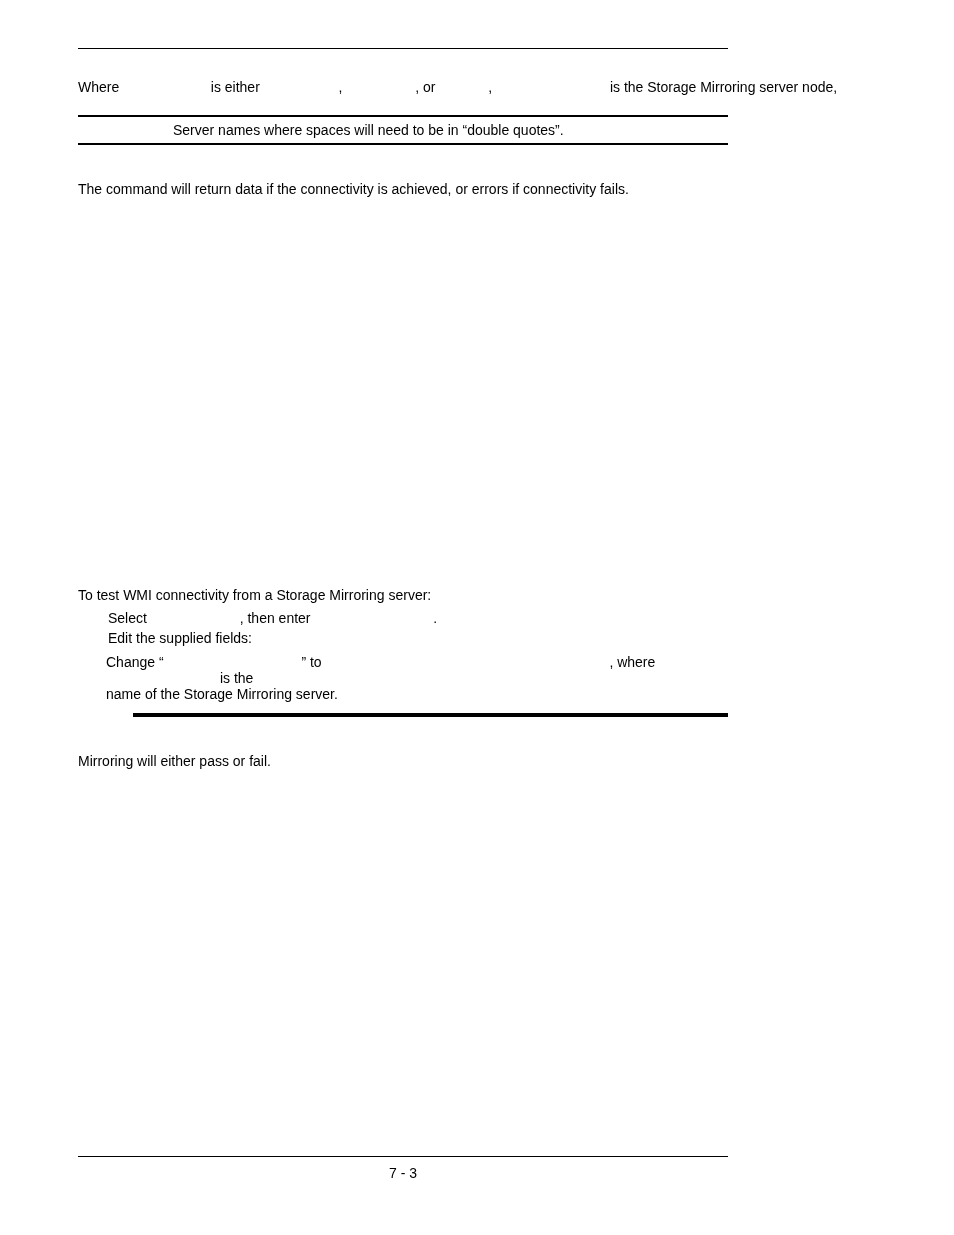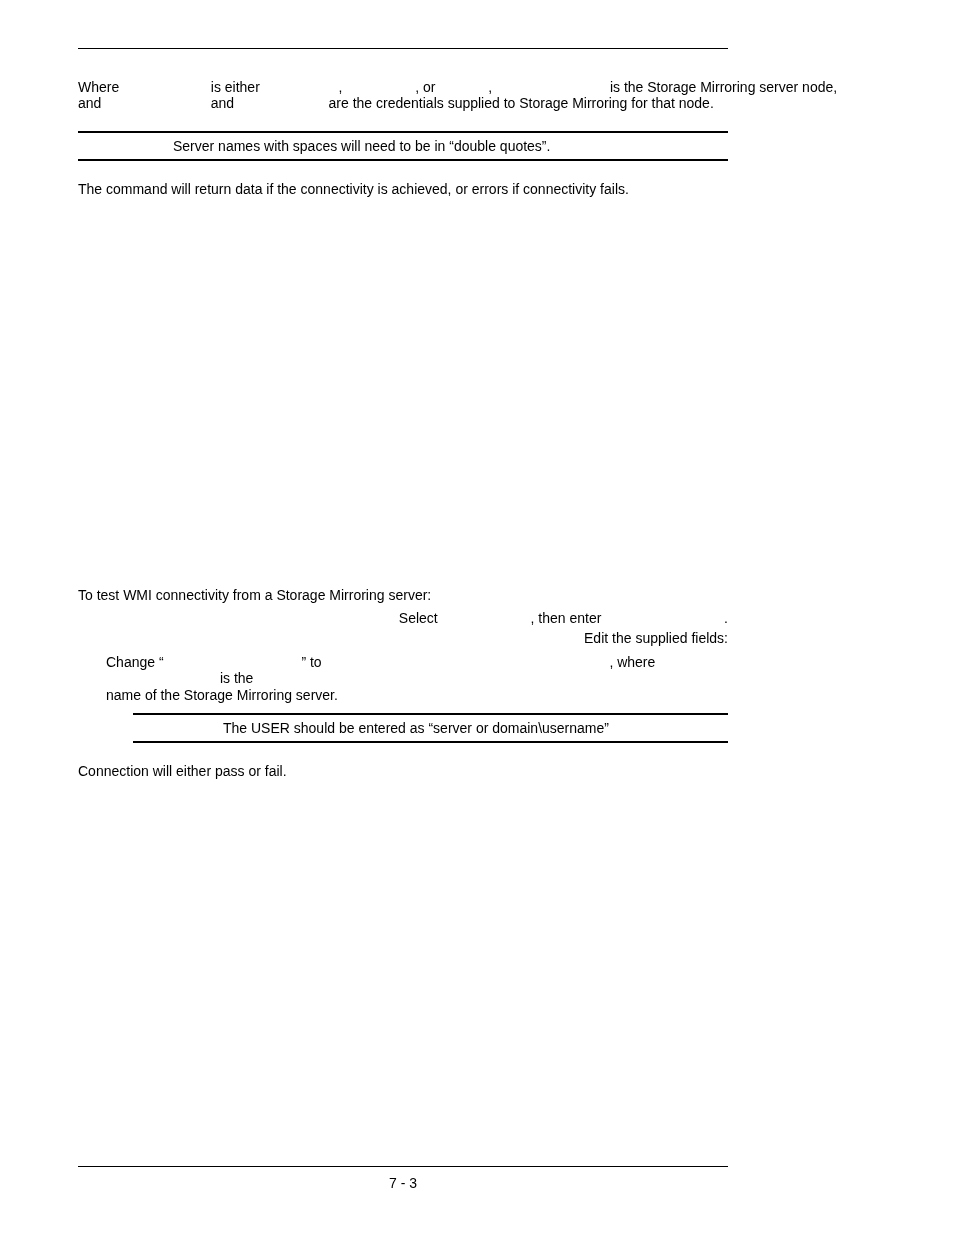--- a/index.html
+++ b/index.html
@@ -37,49 +37,48 @@
   .intro-block .w {
     display: inline-block;
   }
   .note-band {
     margin-top: 20px;
   }
   .note-text {
     padding: 5px 0 5px 95px;
   }
   .body-para {
-    margin-top: 20px;
+    margin-top: 36px;
   }
   .section2 {
     margin-top: 390px;
   }
   .list1 {
     margin-left: 30px;
     margin-top: 6px;
     line-height: 1.4;
-    text-align: right;
   }
   .list2 {
     margin-left: 28px;
     margin-top: 6px;
     line-height: 1.15;
   }
   .list2 .item {
     margin-bottom: 6px;
   }
   .note-band2 {
     margin-top: 10px;
     margin-left: 55px;
   }
   .note-text2 {
     padding: 5px 0 5px 90px;
   }
   .footer {
     position: absolute;
-    bottom: 44px;
+    bottom: 54px;
     left: 78px;
     right: 78px;
   }
   .footer-num {
     text-align: center;
     padding-top: 8px;
   }
 </style>
 </head>
 <body>
@@ -95,32 +94,25 @@
       <span class="w" style="width:60px">is either</span>
       <span class="w" style="width:60px"></span>
       <span class="w">,</span>
       <span class="w" style="width:65px"></span>
       <span class="w">, or</span>
       <span class="w" style="width:45px"></span>
       <span class="w">,</span>
       <span class="w" style="width:110px"></span>
       <span class="w">is the Storage Mirroring server node,</span>
     </div>
-    <div class="line">
-      <span class="w" style="width:30px">and</span>
-      <span class="w" style="width:95px"></span>
-      <span class="w" style="width:30px">and</span>
-      <span class="w" style="width:80px"></span>
-      <span class="w">are the credentials supplied to Storage Mirroring for that node.</span>
-    </div>
   </div>
 
   <div class="note-band">
     <hr class="hr-thick">
-    <div class="note-text">Server names with spaces will need to be in “double quotes”.</div>
+    <div class="note-text">Server names where spaces will need to be in “double quotes”.</div>
     <hr class="hr-thick">
   </div>
 
   <div class="body-para">The command will return data if the connectivity is achieved, or errors if connectivity fails.</div>
 
   <div class="section2">
     <div>To test WMI connectivity from a Storage Mirroring server:</div>
 
     <div class="list1">
       <div>
@@ -141,25 +133,24 @@
         <span style="display:inline-block;width:280px"></span>
         <span>, where</span>
         <span style="display:inline-block;width:110px"></span>
         <span>is the</span><br>
         <span>name of the Storage Mirroring server.</span>
       </div>
     </div>
 
     <div class="note-band2">
       <hr class="hr-thick">
-      <div class="note-text2">The USER should be entered as “server or domain\username”</div>
       <hr class="hr-thick">
     </div>
 
-    <div class="body-para">Connection will either pass or fail.</div>
+    <div class="body-para">Mirroring will either pass or fail.</div>
   </div>
 
   <div class="footer">
     <hr class="hr-thin">
     <div class="footer-num">7 - 3</div>
   </div>
 
 </div>
 
 </body></html>

